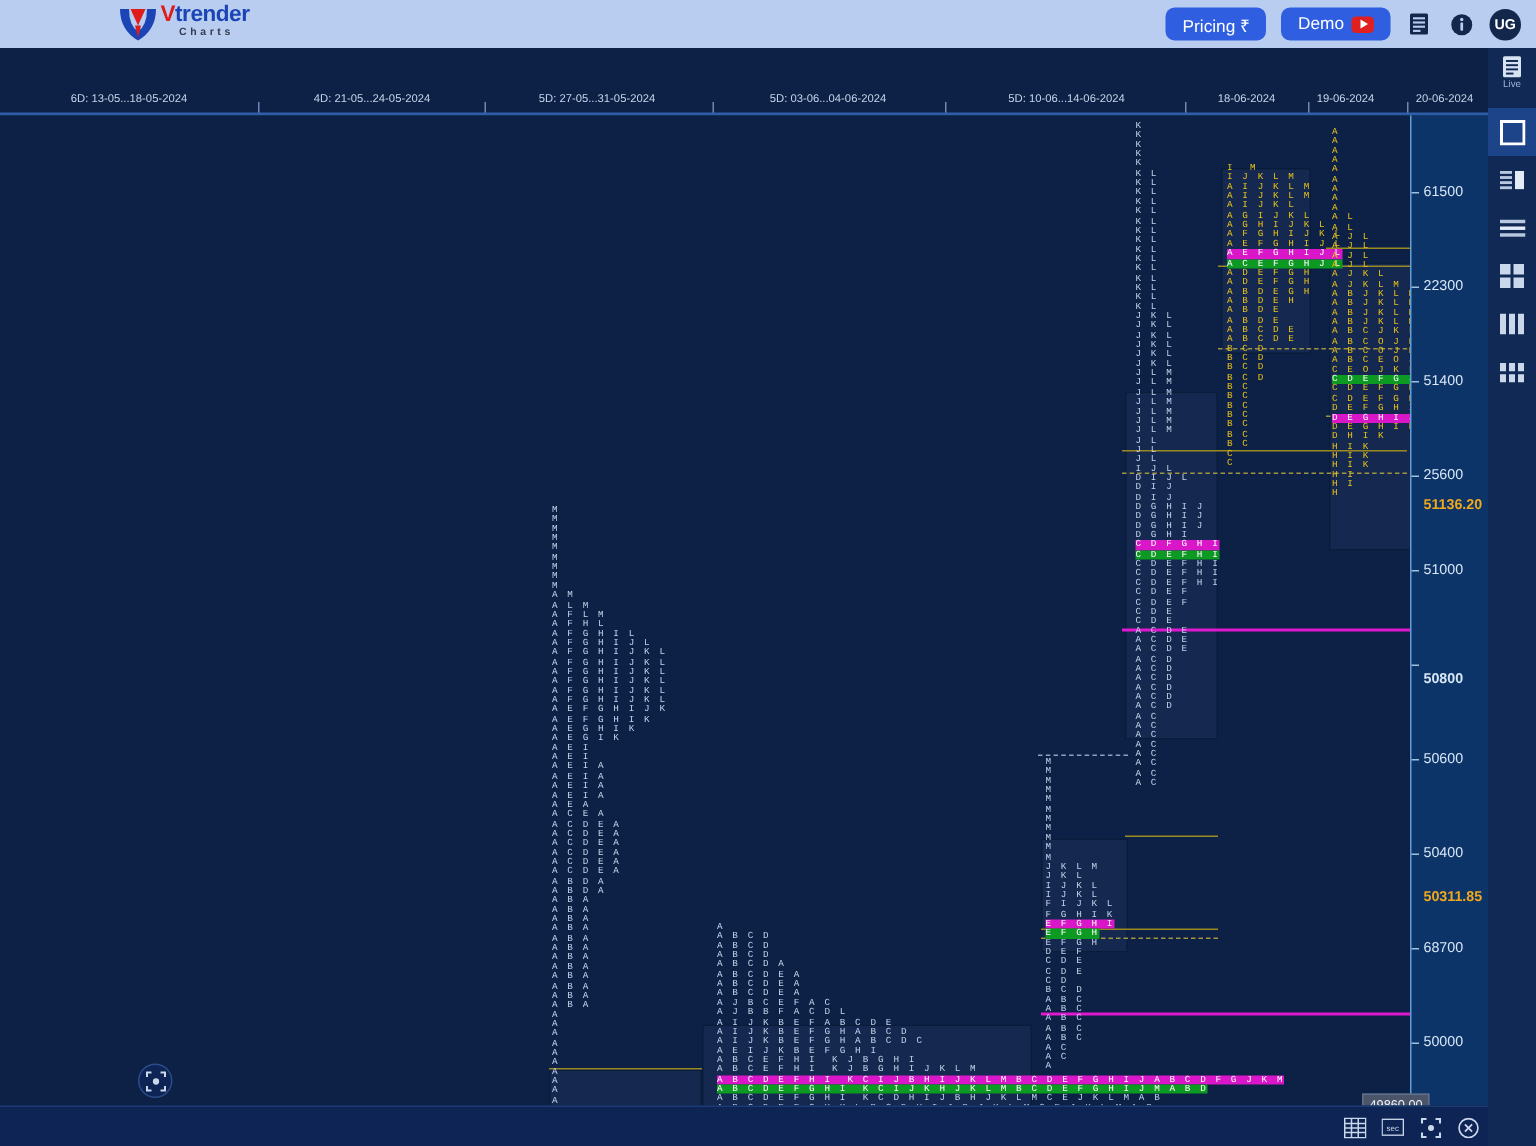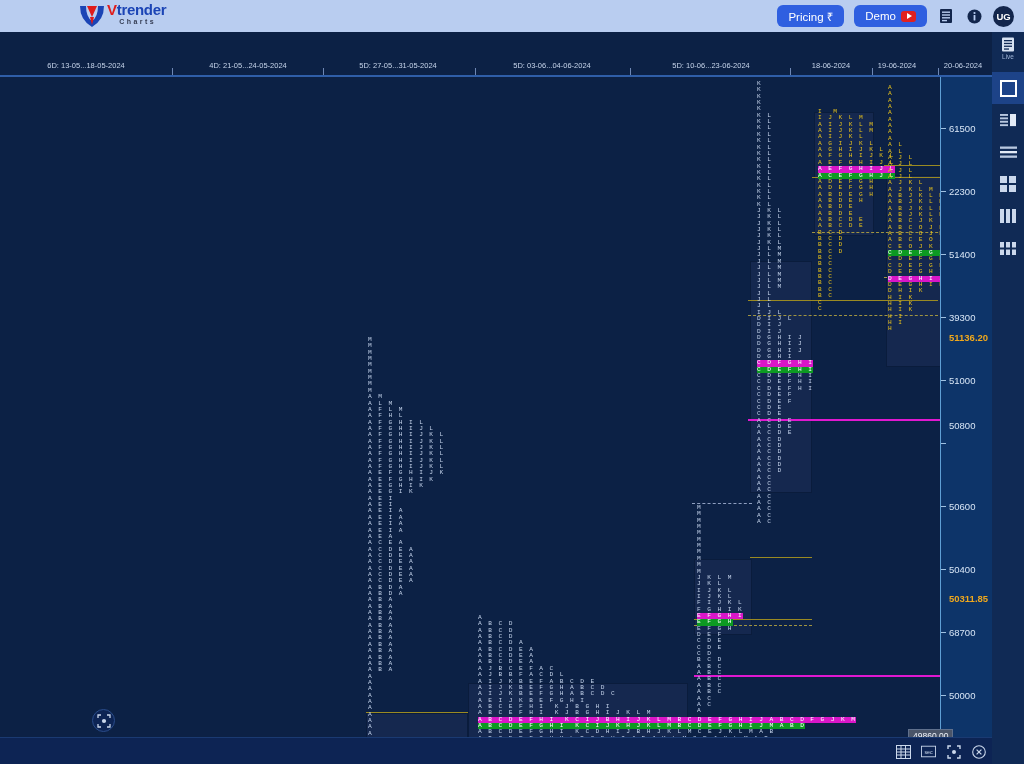--- a/index.html
+++ b/index.html
@@ -199,21 +199,21 @@
       </div>
     </div>
   </div>
 
 
   <div class="date-axis">
       <div class="date-lbl" style="left: 86px;">6D: 13-05...18-05-2024</div>
       <div class="date-lbl" style="left: 248px;">4D: 21-05...24-05-2024</div>
       <div class="date-lbl" style="left: 398px;">5D: 27-05...31-05-2024</div>
       <div class="date-lbl" style="left: 552px;">5D: 03-06...04-06-2024</div>
-      <div class="date-lbl" style="left: 711px;">5D: 10-06...23-06-2024</div>
+      <div class="date-lbl" style="left: 711px;">5D: 10-06...14-06-2024</div>
       <div class="date-lbl" style="left: 831px;">18-06-2024</div>
       <div class="date-lbl" style="left: 897px;">19-06-2024</div>
       <div class="date-lbl" style="left: 963px;">20-06-2024</div>
       <div class="date-lbl" style="left: 1029px;">21-06-2024</div>
       <div class="date-tick" style="left: 172px;"></div>
       <div class="date-tick" style="left: 323px;"></div>
       <div class="date-tick" style="left: 475px;"></div>
       <div class="date-tick" style="left: 630px;"></div>
       <div class="date-tick" style="left: 790px;"></div>
       <div class="date-tick" style="left: 872px;"></div>
@@ -509,26 +509,26 @@
   </div>
 
   <div class="price-axis">
       <div class="price-tick" style="top: 51px;"></div>
       <div class="price-lbl" style="top: 51px;">61500</div>
       <div class="price-tick" style="top: 114px;"></div>
       <div class="price-lbl" style="top: 114px;">22300</div>
       <div class="price-tick" style="top: 177px;"></div>
       <div class="price-lbl" style="top: 177px;">51400</div>
       <div class="price-tick" style="top: 240px;"></div>
-      <div class="price-lbl" style="top: 240px;">39300</div>
+      <div class="price-lbl" style="top: 240px;">25600</div>
       <div class="price-lbl hot" style="top: 260px;">51136.20</div>
       <div class="price-tick" style="top: 303px;"></div>
       <div class="price-lbl" style="top: 303px;">51000</div>
       <div class="price-tick" style="top: 366px;"></div>
-      <div class="price-lbl" style="top: 348px;">50800</div>
+      <div class="price-lbl" style="top: 376px; font-weight: bold;">50800</div>
       <div class="price-tick" style="top: 429px;"></div>
       <div class="price-lbl" style="top: 429px;">50600</div>
       <div class="price-tick" style="top: 492px;"></div>
       <div class="price-lbl" style="top: 492px;">50400</div>
       <div class="price-lbl hot" style="top: 521px;">50311.85</div>
       <div class="price-tick" style="top: 555px;"></div>
       <div class="price-lbl" style="top: 555px;">68700</div>
       <div class="price-tick" style="top: 618px;"></div>
       <div class="price-lbl" style="top: 618px;">50000</div>
     </div>

